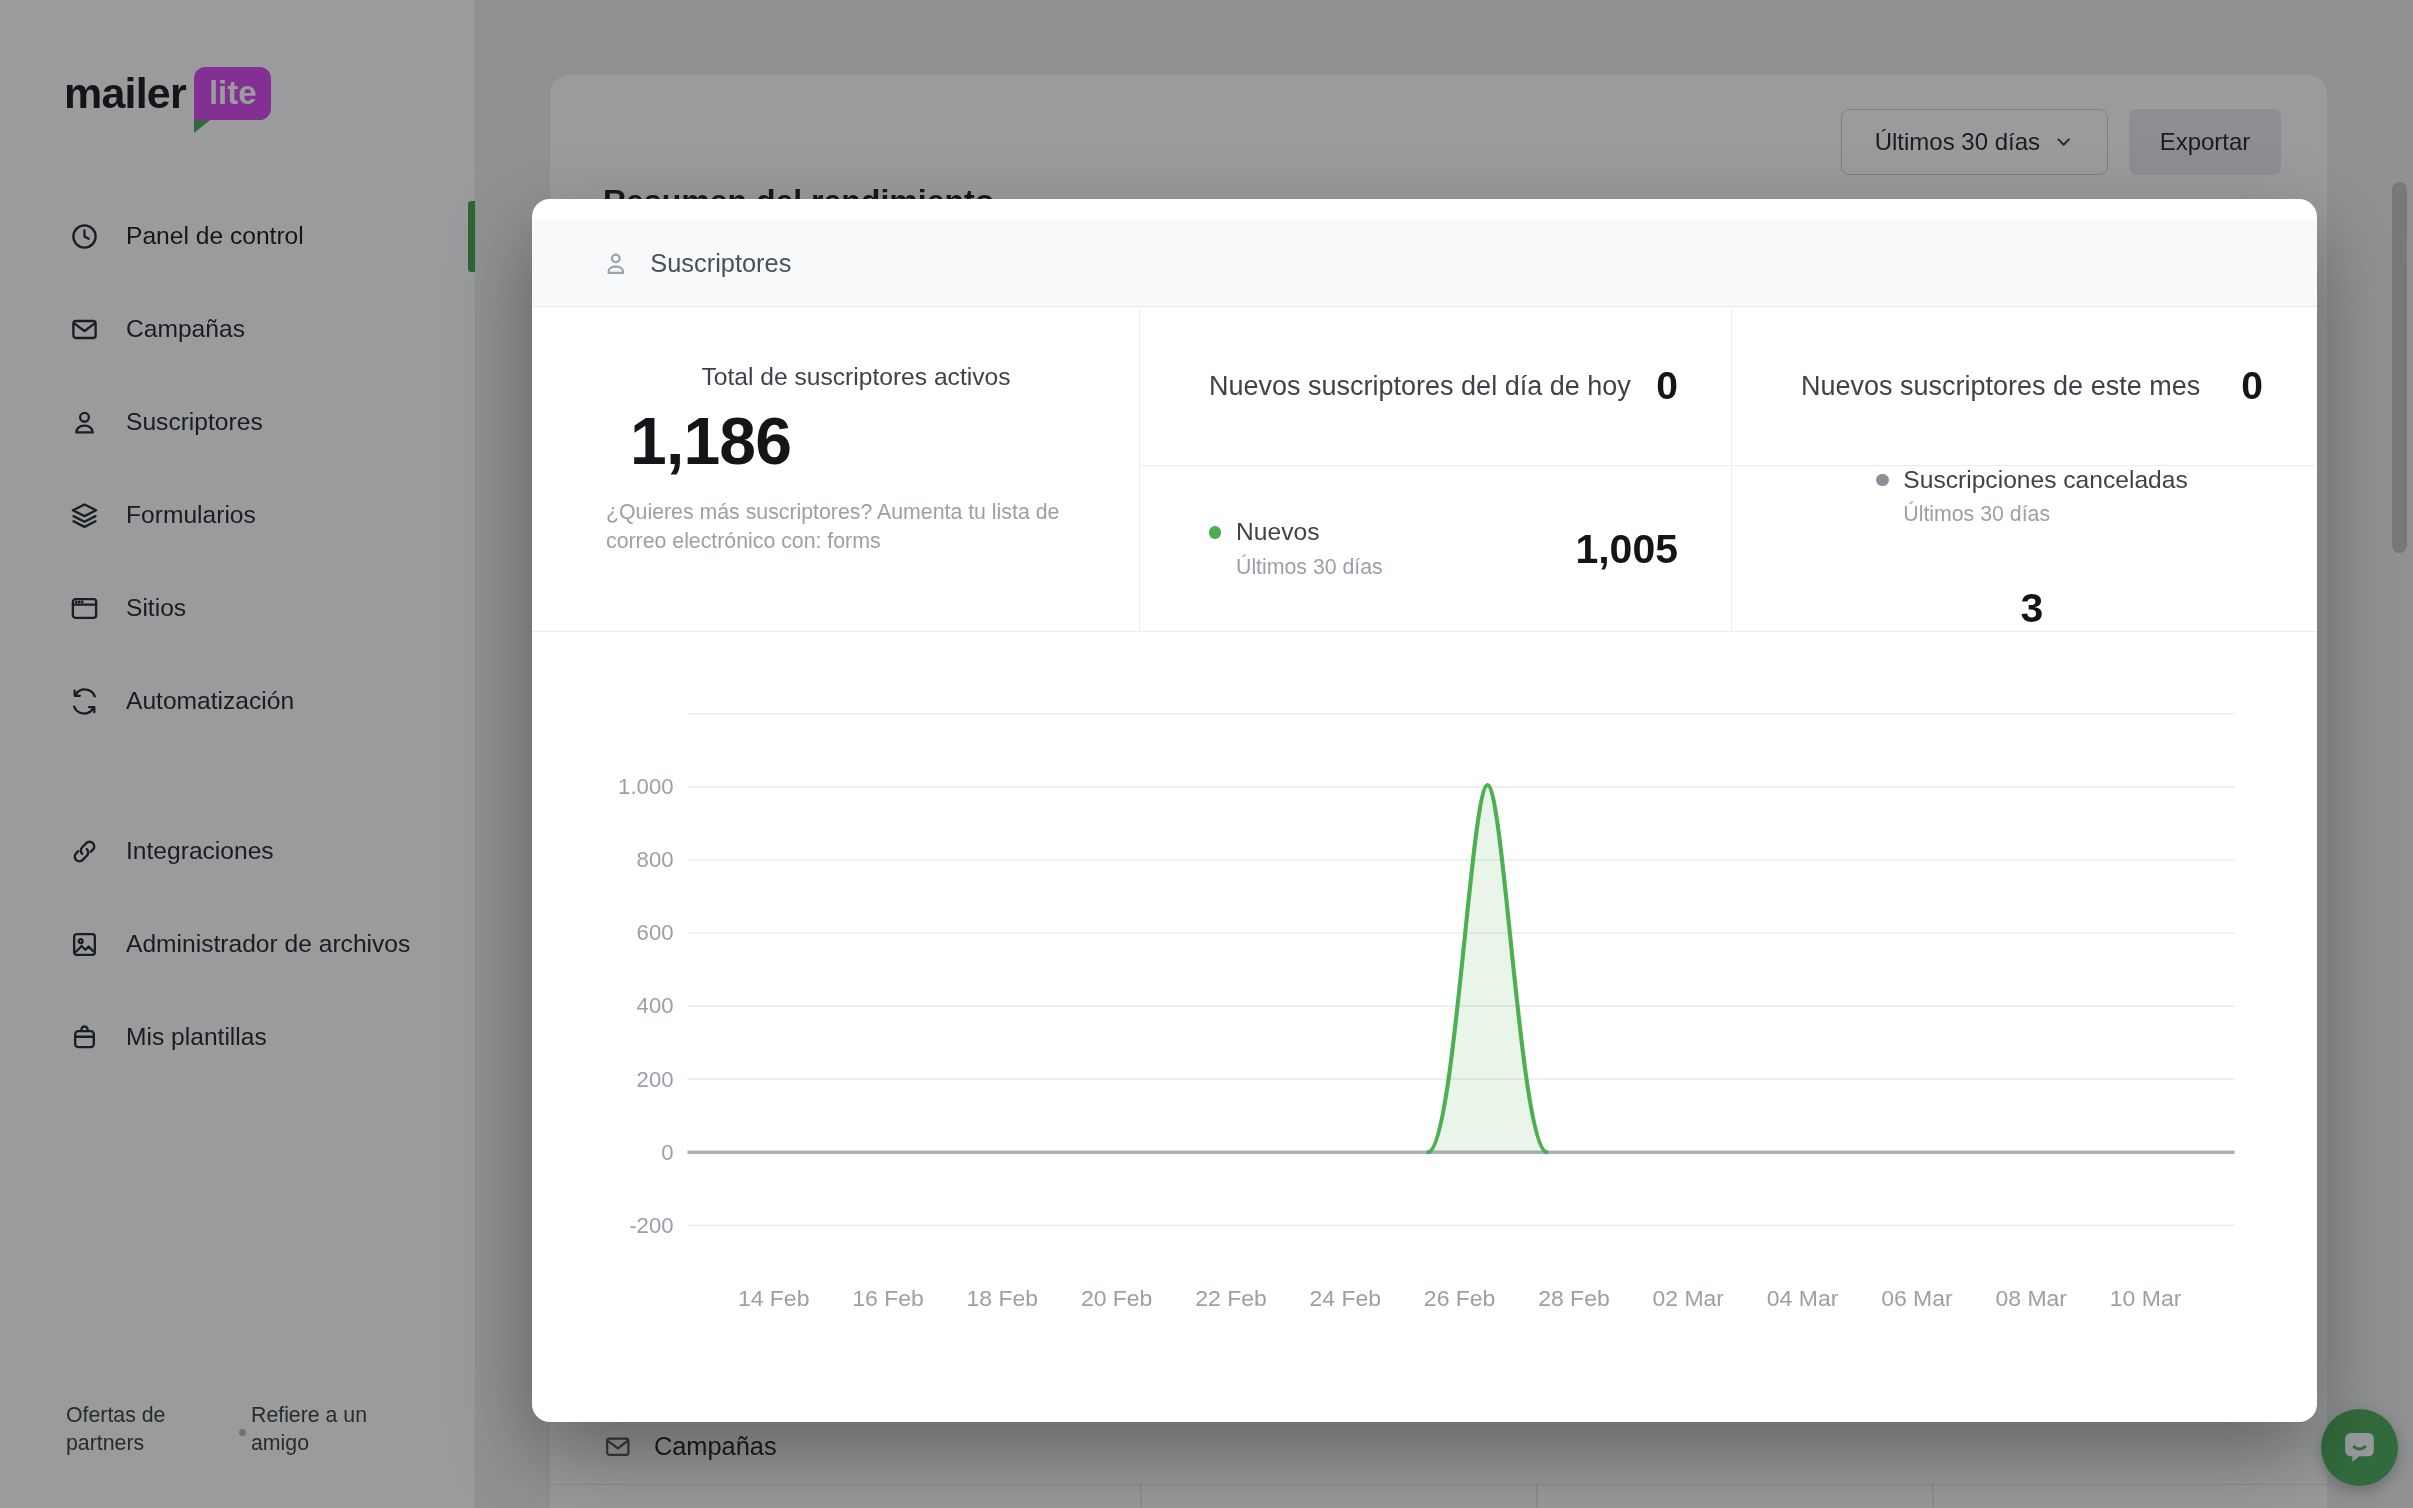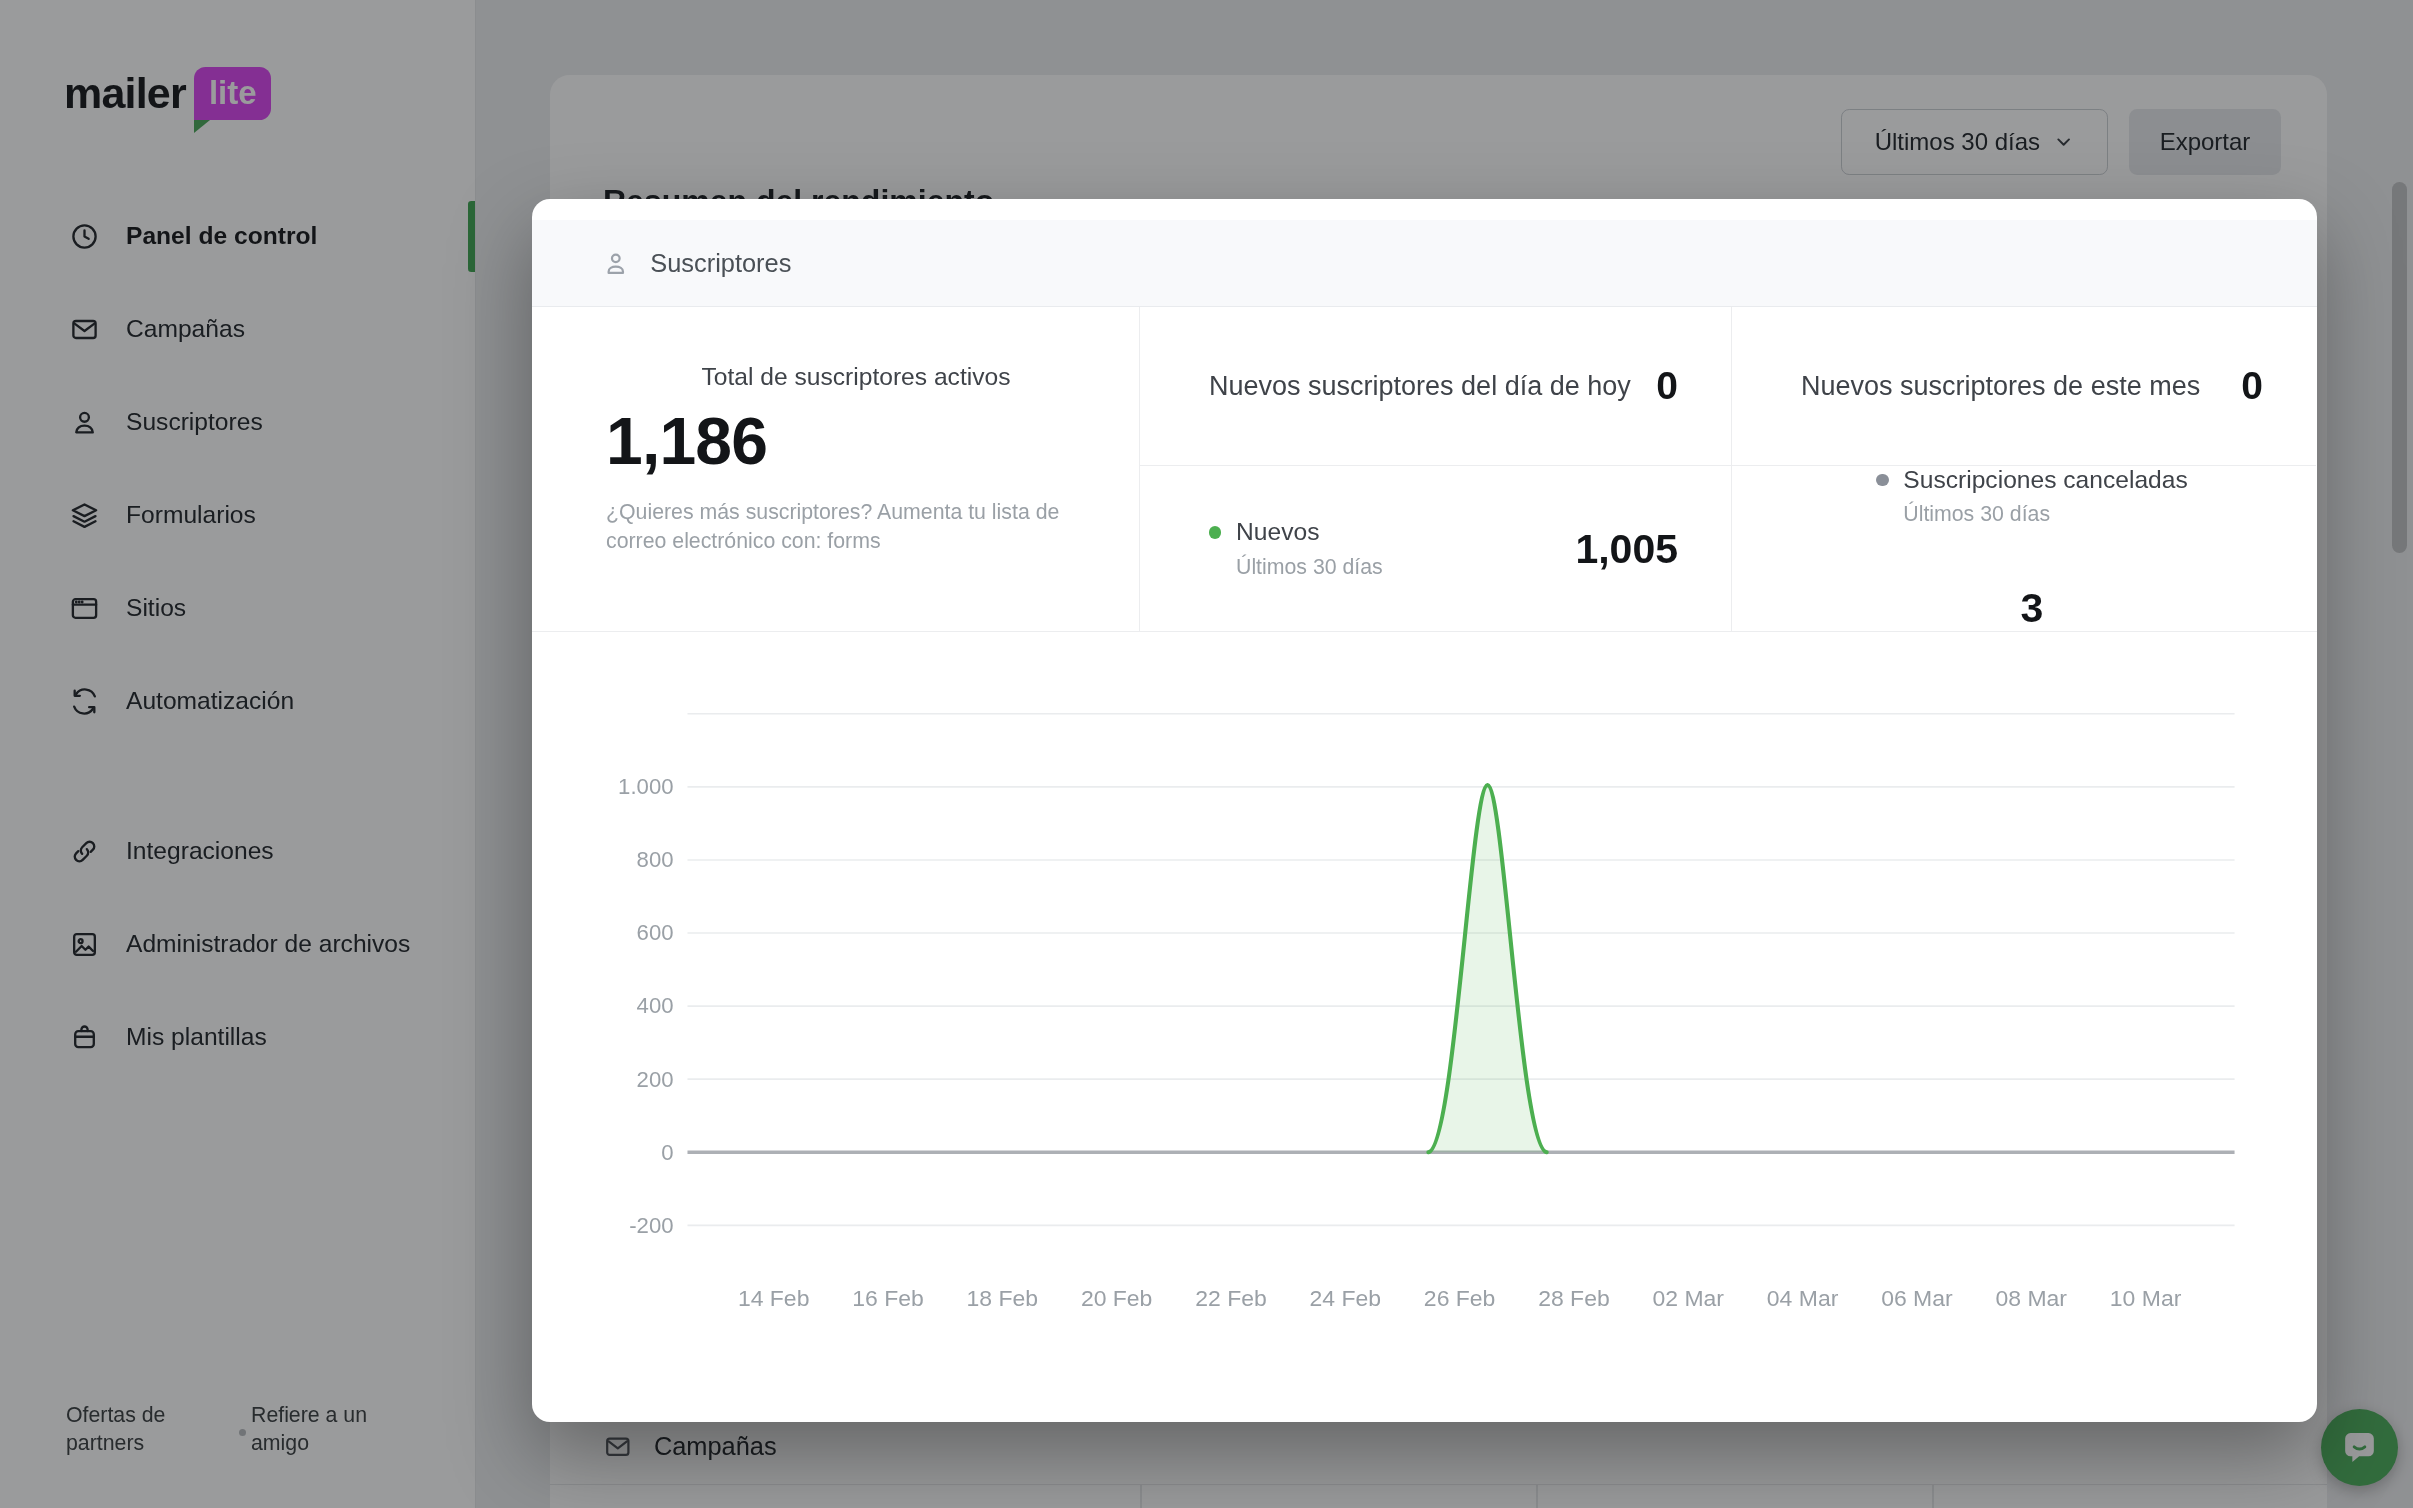--- a/index.html
+++ b/index.html
@@ -11,21 +11,21 @@
   .sidebar { position:absolute; left:0; top:0; width:476px; height:1509px; background:#ffffff; border-right:1.6px solid #e6e7e9; }
   .logo { position:absolute; left:64px; top:64px; display:flex; align-items:flex-end; cursor:pointer; }
   .logo-text { font-size:43px; font-weight:700; letter-spacing:-0.8px; color:#17191c; line-height:59px; }
   .logo-badge { position:relative; margin-left:8.2px; margin-bottom:3.3px; background:#d946ef; color:#fff; font-weight:700; font-size:33px; padding:6.6px 14.8px 8.2px; border-radius:11.5px 11.5px 11.5px 0; }
   .logo-badge:after { content:""; position:absolute; left:0; bottom:-13px; border-left:16.4px solid #4ba85a; border-bottom:13px solid transparent; }
   .nav { position:absolute; left:0; top:199px; width:100%; }
   .nav2 { position:absolute; left:0; top:814px; width:100%; }
   .nav-item { position:relative; height:74px; margin-bottom:19px; display:flex; align-items:center; padding-left:69px; cursor:pointer; color:#2b2f34; }
   .nav-item .icn { width:31px; height:31px; flex:0 0 31px; color:#23272c; }
   .nav-item .lbl { margin-left:26px; font-size:24.6px; color:#24282d; }
-  .nav-item.active .lbl { font-weight:700; color:#17191c; }
+  .nav-item.active .lbl { font-weight:400; color:#17191c; }
   .active-bar { position:absolute; right:0; top:1.6px; width:6.6px; height:71px; background:#41a554; border-radius:3.3px 0 0 3.3px; }
   .side-foot { position:absolute; left:0; top:1396px; width:100%; }
   .foot-link { position:absolute; font-size:21.3px; color:#3c4043; line-height:28px; cursor:pointer; }
   .fl1 { left:66px; top:4.9px; width:160px; }
   .fl2 { left:251px; top:4.9px; width:131px; }
   .foot-dot { position:absolute; left:239px; top:33px; width:7.4px; height:7.4px; border-radius:50%; background:#b9bcc0; }
 
   
   .page-card { position:absolute; left:550px; top:75px; width:1777px; height:1560px; background:#ffffff; border-radius:19.7px; }
   .page-title { position:absolute; left:53px; top:108px; font-size:32px; font-weight:700; color:#1c1f23; }
@@ -46,21 +46,21 @@
   
   .overlay { position:absolute; inset:0; background:rgba(15,16,18,0.42); z-index:50; }
   .modal { position:absolute; left:532px; top:199px; width:1785px; height:1223px; background:#fff; border-radius:18px; z-index:60; box-shadow:0 33px 82px rgba(0,0,0,.35); overflow:hidden; }
   .modal-band { position:absolute; left:0; top:21.3px; width:100%; height:87px; background:#f8f9fb; border-bottom:1.6px solid #e9ebee; display:flex; align-items:center; padding-left:69px; }
   .modal-band .icn { width:29.6px; height:29.6px; color:#9ca2aa; }
   .modal-band .lbl { margin-left:19.7px; font-size:25.4px; color:#4a5056; }
 
   .stats { position:absolute; left:0; top:108px; width:100%; height:325px; border-bottom:1.6px solid #ecedef; }
   .cell-total { position:absolute; left:0; top:0; width:608px; height:325px; border-right:1.6px solid #ecedef; padding:56px 33px 0 74px; }
   .total-label { font-size:24.6px; color:#3f4349;text-align:center; }
-  .total-value { margin-top:11.5px; font-size:66px; font-weight:700; letter-spacing:-0.8px; color:#131518; }
+  .total-value { margin-top:11.5px; font-size:66px; font-weight:700; letter-spacing:-0.8px; color:#131518;margin-left:24px; }
   .total-hint { margin-top:19.7px; width:476px; font-size:21.3px; line-height:29px; color:#9aa0a6; }
   .cell-top { position:absolute; top:0; height:159px; border-bottom:1.6px solid #ecedef; display:flex; align-items:center; padding:0 53px 0 69px; }
   .cell-mid-top { left:608px; width:592px; border-right:1.6px solid #ecedef; }
   .cell-right-top { left:1200px; width:584px; }
   .cell-top .lbl { flex:1; font-size:27px; color:#3f4349; }
   .cell-top .val { font-size:39px; font-weight:700; color:#131518; }
   .cell-bot { position:absolute; top:159px; height:166px; display:flex; align-items:center; padding:0 53px 0 69px; }
   .cell-mid-bot { left:608px; width:592px; border-right:1.6px solid #ecedef; }
   .cell-right-bot { left:1200px; width:584px;flex-direction:column; }
   .cell-bot .txt { flex:1; }

